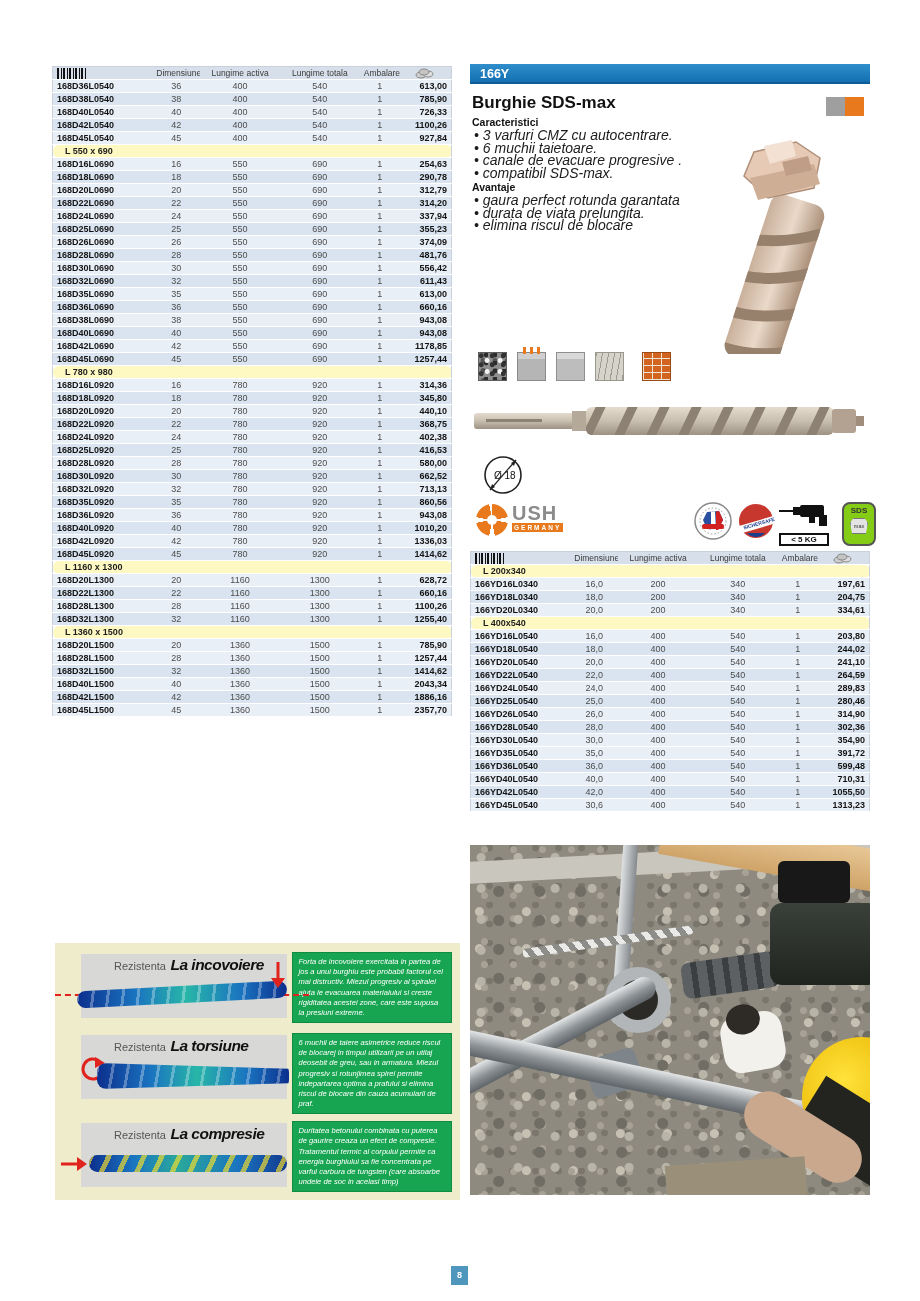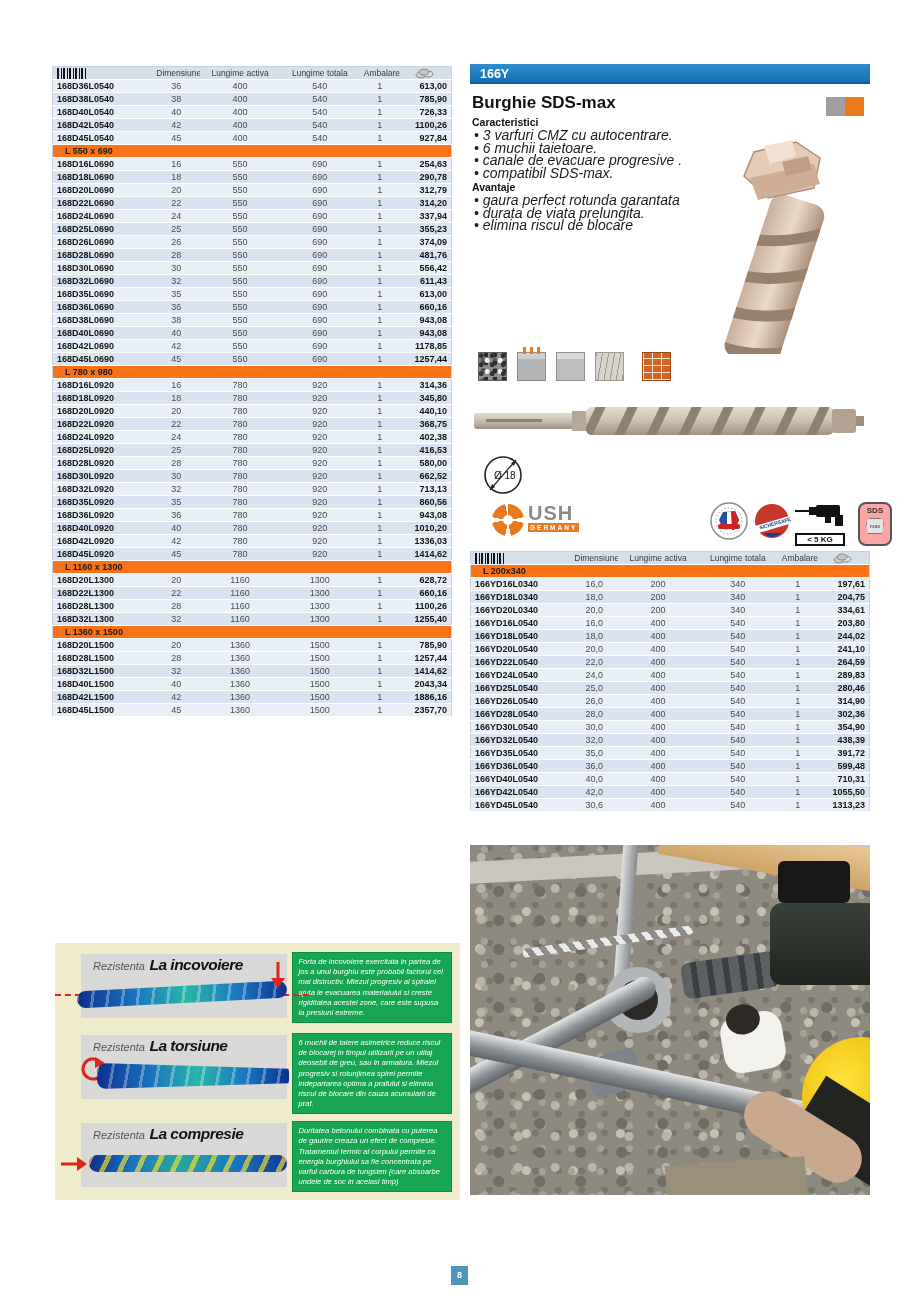--- a/index.html
+++ b/index.html
@@ -14,21 +14,21 @@
                   overflow:hidden;white-space:nowrap;}
   .tbl th{background:#d7e0ea;color:#3a3a3a;font-weight:normal;font-size:8.5px;text-align:center;}
   .tbl th.h-code{text-align:left;}
   .tbl col.c0{width:25%;} .tbl col.c1{width:12%;} .tbl col.c2{width:20%;}
   .tbl col.c3{width:20%;} .tbl col.c4{width:10%;} .tbl col.c5{width:13%;}
   .tbl td.c0{font-weight:bold;color:#141414;text-align:left;}
   .tbl td.c1,.tbl td.c2,.tbl td.c3,.tbl td.c4{text-align:center;color:#4c4c4c;}
   .tbl td.c5{text-align:right;font-weight:bold;color:#141414;}
   .tbl tr.even td{background:#e9eff7;}
   .tbl tr.odd td{background:#d9e4f0;}
-  .tbl tr.section td{background:#f97316;font-weight:bold;color:#1d1d1d;padding-left:12px;text-align:left;}
+  .tbl tr.section td{background:#fef9c3;font-weight:bold;color:#1d1d1d;padding-left:12px;text-align:left;border-radius:6px;}
   .barcode{display:inline-block;width:30px;height:11px;vertical-align:middle;
      background:repeating-linear-gradient(90deg,#111 0 2px,transparent 2px 4px,#111 4px 5px,transparent 5px 6px);}
   .coins{display:inline-block;vertical-align:middle;}
 
   
   #product{position:absolute;left:470px;top:64px;width:400px;height:486px;}
   .prod-header{height:20px;background:linear-gradient(#2f8ecb,#1470b2);color:#fff;font-weight:bold;
                font-size:12.5px;line-height:20px;padding-left:10px;box-sizing:border-box;
                border-bottom:2px solid #0d5c96;}
   .prod-title{font-size:17px;font-weight:bold;margin:9px 0 3px 2px;}
@@ -58,38 +58,38 @@
      repeating-linear-gradient(100deg,rgba(110,108,100,.55) 0 1px,transparent 1px 6px);}
   .cube.brick{background:#d2641f;border:1px solid #9c4a16;margin-left:8px;background-image:
      repeating-linear-gradient(0deg,#ece5d8 0 1px,transparent 1px 7px),
      repeating-linear-gradient(90deg,#ece5d8 0 1px,transparent 1px 9px);}
 
   .drill-horiz{position:absolute;left:2px;top:330px;width:396px;height:54px;}
 
   .dia-stamp{position:absolute;left:12px;top:390px;width:42px;height:42px;}
   .dia-stamp text{font-family:"Liberation Sans",sans-serif;}
 
-  .brand-row{position:absolute;left:22px;top:438px;width:394px;height:48px;}
+  .brand-row{position:absolute;left:6px;top:438px;width:394px;height:48px;}
   .ush{position:absolute;left:0;top:2px;display:flex;align-items:flex-start;}
   .ush-ring{width:32px;height:32px;border-radius:50%;background:
       conic-gradient(#e87a1d 0 80deg,#fff 80deg 100deg,#e87a1d 100deg 170deg,#fff 170deg 190deg,
                      #e87a1d 190deg 260deg,#fff 260deg 280deg,#e87a1d 280deg 350deg,#fff 350deg 360deg);
       position:relative;}
   .ush-ring::after{content:"";position:absolute;left:11px;top:11px;width:10px;height:10px;border-radius:50%;background:#fff;}
   .ush-txt{margin-left:4px;}
   .ush-name{font-size:20px;font-weight:bold;color:#8b8b8b;line-height:18px;letter-spacing:1px;}
   .ush-country{display:block;background:#e87a1d;color:#fff;font-size:6.5px;font-weight:bold;
                letter-spacing:2px;text-align:center;padding:1px 2px;margin-top:1px;}
   .badge{position:absolute;top:0;}
   .badge.fr{left:218px;} .badge.si{left:261px;}
   .drillicon{position:absolute;left:303px;top:0;width:56px;}
   .kg-label{display:block;margin-top:1px;border:2px solid #111;background:#fff;color:#111;
             font-size:8px;font-weight:bold;text-align:center;padding:0 1px;width:44px;}
   .sds{position:absolute;left:366px;top:0;width:30px;height:40px;border:2px solid #555;border-radius:8px;
-       text-align:center;background:#fca5a5;}
+       text-align:center;background:#84cc16;}
   .sds-top{font-size:8px;font-weight:bold;color:#333;line-height:10px;margin-top:2px;}
   .sds-shape{width:16px;height:14px;margin:2px auto 0;background:#e3e3e3;border:1px solid #777;
        clip-path:polygon(20% 0,80% 0,100% 30%,88% 100%,12% 100%,0 30%);font-size:5.5px;color:#333;line-height:14px;}
 
   
   #photo{position:absolute;left:470px;top:845px;width:400px;height:350px;overflow:hidden;background:#8e8a80;}
   #photo .gravel{position:absolute;inset:0;background-image:
      radial-gradient(circle at 30% 40%,#b8b4a8 0 4px,transparent 5px),
      radial-gradient(circle at 70% 60%,#6f6d64 0 5px,transparent 6px),
      radial-gradient(circle at 50% 20%,#a8a296 0 3px,transparent 4px),
@@ -119,21 +119,21 @@
   .sleeve{position:absolute;left:330px;top:252px;width:100px;height:70px;background:#23241f;transform:rotate(32deg);}
   .pants{position:absolute;left:196px;top:316px;width:140px;height:40px;background:#9a9079;transform:rotate(-4deg);}
 
   
   #resist{position:absolute;left:55px;top:943px;width:405px;height:257px;background:#eeeccb;
           box-sizing:border-box;padding:9px 8px 6px 8px;}
   .res-item{display:flex;justify-content:space-between;margin-bottom:7px;}
   .res-left{position:relative;width:238px;height:74px;}
   .res-shade{position:absolute;left:18px;top:2px;width:206px;height:64px;background:#d8d8d6;}
   .res-caption{position:absolute;left:30px;top:4px;white-space:nowrap;}
-  .res-label{font-size:11px;color:#555;font-style:italic;}
+  .res-label{font-size:11px;color:#555;margin-left:21px;}
   .res-title{font-size:15.5px;font-weight:bold;font-style:italic;color:#111;letter-spacing:-.5px;}
   .res-bar{position:absolute;left:14px;top:34px;width:210px;height:17px;border-radius:9px;
      background:linear-gradient(90deg,#0c2f8e,#1a74c0 28%,#28b6a8 52%,#1a74c0 78%,#0c2f8e);
      background-blend-mode:normal;}
   .res-bar::after{content:"";position:absolute;inset:0;border-radius:9px;
      background:repeating-linear-gradient(100deg,rgba(255,255,255,.3) 0 3px,transparent 3px 15px);}
   .res-bar.bend{transform:rotate(-3deg);}
   .res-bar.taper{clip-path:polygon(0 0,100% 22%,100% 78%,0 100%);height:26px;top:30px;}
   .res-bar.compress{background:linear-gradient(90deg,#0c2f8e,#1a74c0 22%,#2aa89c 45%,#1a74c0 75%,#123a8e);}
   .res-bar.compress::after{background:repeating-linear-gradient(115deg,rgba(250,225,40,.65) 0 5px,transparent 5px 16px);}
@@ -724,20 +724,23 @@
           <td class="c5">204,75</td>
         </tr>
         <tr class="even">
           <td class="c0">166YD20L0340</td>
           <td class="c1">20,0</td>
           <td class="c2">200</td>
           <td class="c3">340</td>
           <td class="c4">1</td>
           <td class="c5">334,61</td>
         </tr>
+        <tr class="section">
+          <td colspan="6">L 400x540</td>
+        </tr>
         <tr class="even">
           <td class="c0">166YD16L0540</td>
           <td class="c1">16,0</td>
           <td class="c2">400</td>
           <td class="c3">540</td>
           <td class="c4">1</td>
           <td class="c5">203,80</td>
         </tr>
         <tr class="odd">
           <td class="c0">166YD18L0540</td>
@@ -795,28 +798,20 @@
           <td class="c4">1</td>
           <td class="c5">302,36</td>
         </tr>
         <tr class="even">
           <td class="c0">166YD30L0540</td>
           <td class="c1">30,0</td>
           <td class="c2">400</td>
           <td class="c3">540</td>
           <td class="c4">1</td>
           <td class="c5">354,90</td>
-        </tr>
-        <tr class="odd">
-          <td class="c0">166YD32L0540</td>
-          <td class="c1">32,0</td>
-          <td class="c2">400</td>
-          <td class="c3">540</td>
-          <td class="c4">1</td>
-          <td class="c5">438,39</td>
         </tr>
         <tr class="even">
           <td class="c0">166YD35L0540</td>
           <td class="c1">35,0</td>
           <td class="c2">400</td>
           <td class="c3">540</td>
           <td class="c4">1</td>
           <td class="c5">391,72</td>
         </tr>
         <tr class="odd">

